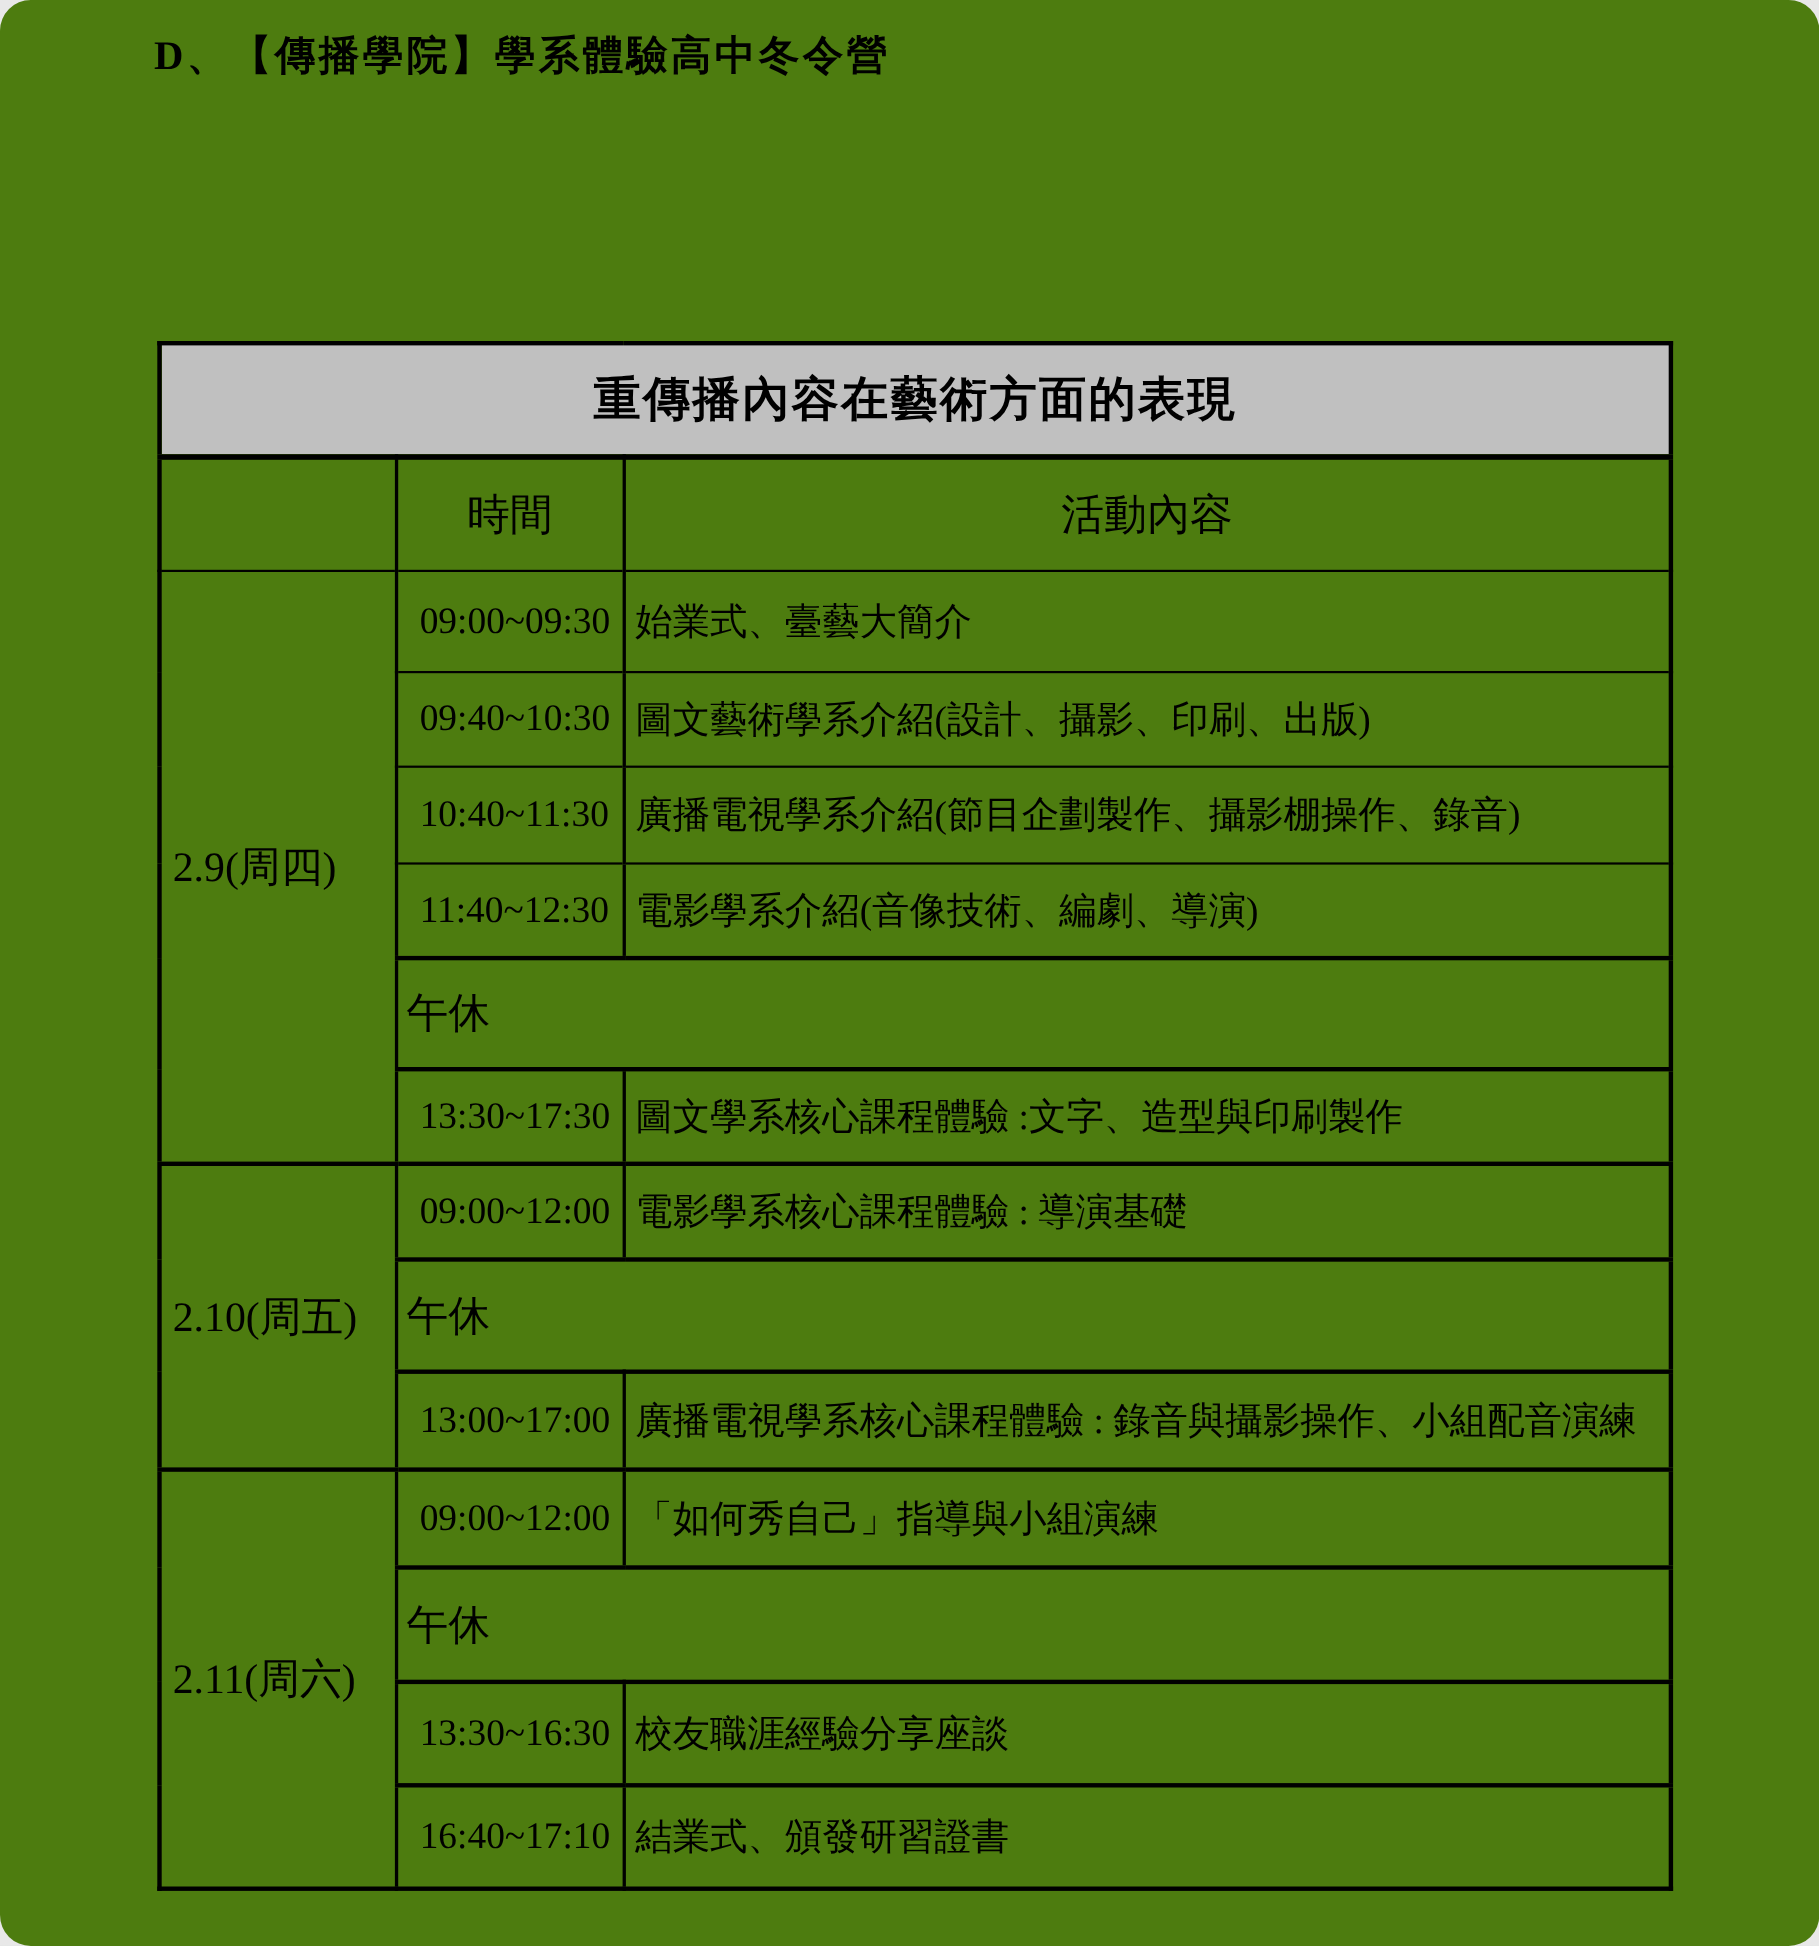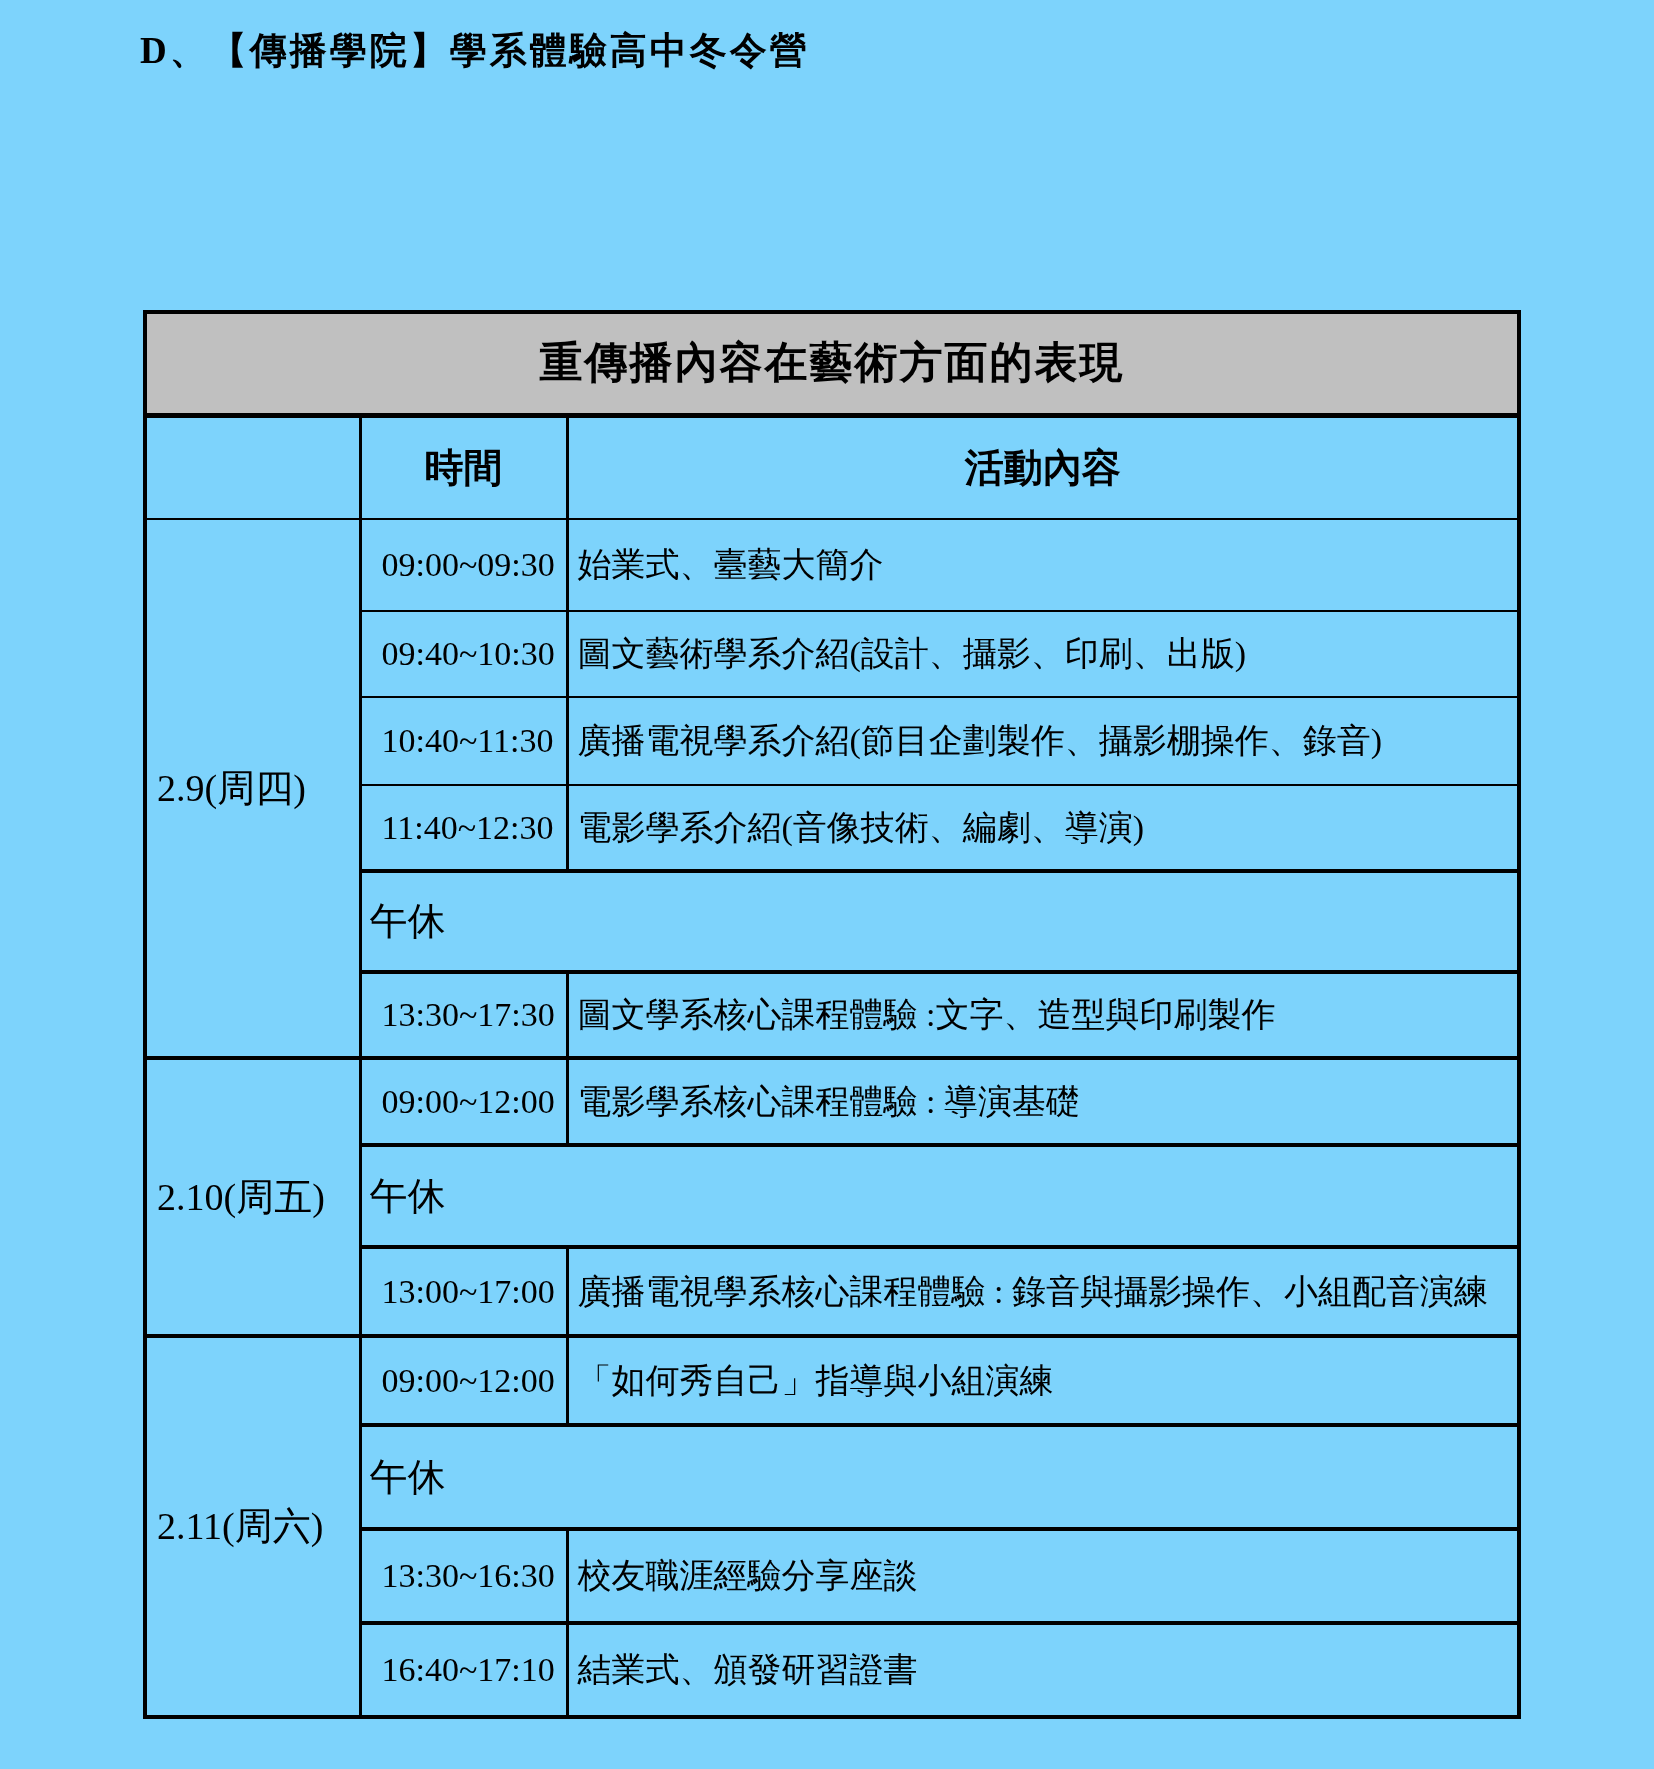--- a/index.html
+++ b/index.html
@@ -1,23 +1,24 @@
 <!DOCTYPE html>
 <html><head>
 <meta charset="utf-8">
 <style>
   html, body { margin: 0; padding: 0; background: #e8e8e8; }
   .page {
     position: relative;
     width: 1654px;
     height: 1769px;
-    background: #7dd3fc;
+    background: #4d7c0f;
     font-family: "Liberation Serif", "DejaVu Serif", serif;
     color: #000000;
     overflow: hidden;
+    border-radius: 28px;
   }
   .heading {
     position: absolute;
     left: 140px;
     top: 26px;
     font-size: 37px;
     font-weight: bold;
     letter-spacing: 3px;
     white-space: nowrap;
   }
@@ -80,21 +81,21 @@
     padding-left: 9px;
   }
   td.lunch {
     font-size: 38px;
     padding-left: 8px;
   }
   .bt4 { border-top-width: 4px !important; }
   .bb4 { border-bottom-width: 4px !important; }
 
   tr.h-title  { height: 103px; }
-  tr.h-header { height: 104px; font-weight: bold; }
+  tr.h-header { height: 104px; }
   tr.h-r1  { height: 92px; }
   tr.h-r2  { height: 86px; }
   tr.h-r3  { height: 88px; }
   tr.h-r4  { height: 86px; }
   tr.h-l1  { height: 101px; }
   tr.h-r5  { height: 86px; }
   tr.h-r6  { height: 87px; }
   tr.h-l2  { height: 102px; }
   tr.h-r7  { height: 89px; }
   tr.h-r8  { height: 89px; }

